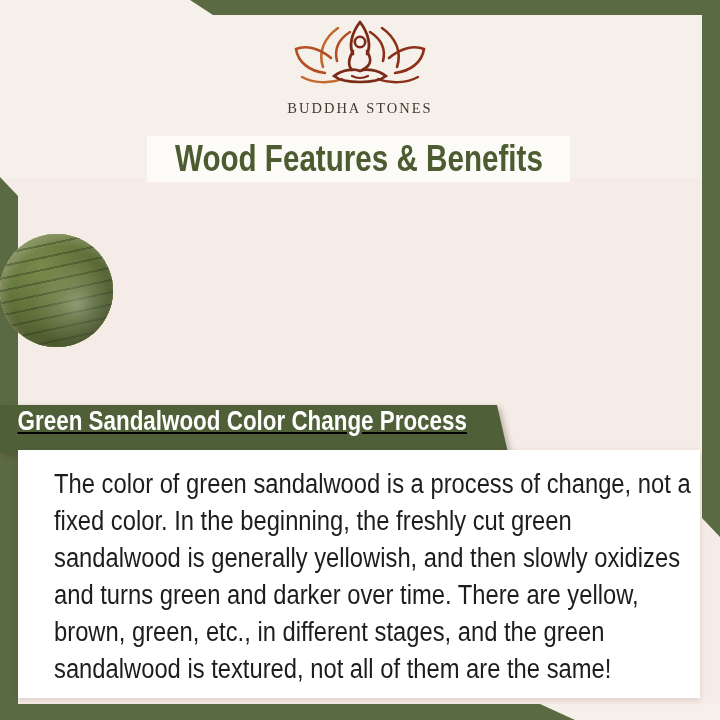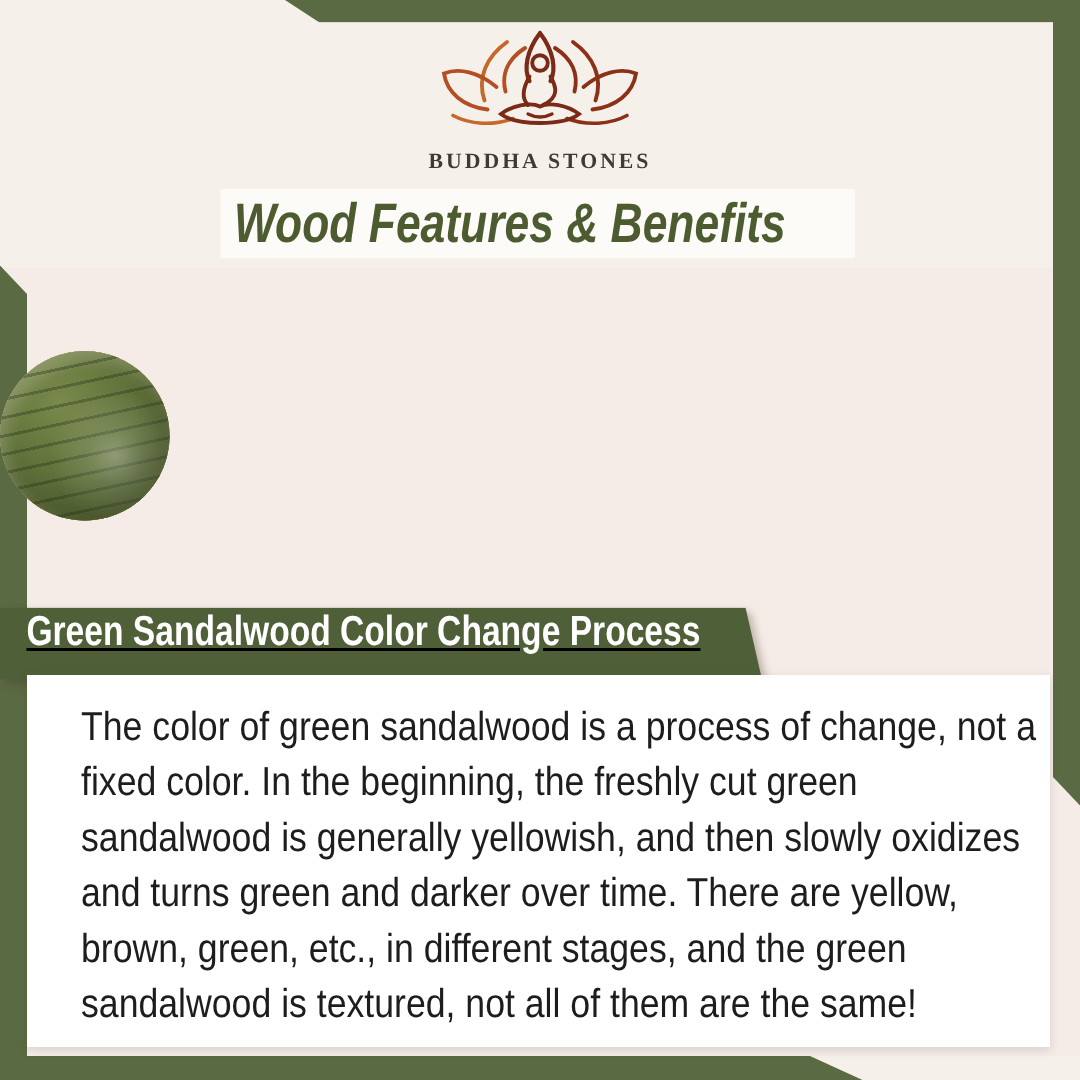--- a/index.html
+++ b/index.html
@@ -17,25 +17,25 @@
             clip-path:polygon(0 0,100% 0,100% 100%,0 calc(100% - 19px));}
   .band-left{left:0;top:177px;width:18px;height:543px;
             clip-path:polygon(0 0,100% 19px,100% 100%,0 100%);}
   .band-bottom{left:0;top:704px;width:575px;height:16px;
             clip-path:polygon(0 0,540px 0,100% 100%,0 100%);}
 
   
   .logo{position:absolute;left:275px;top:18px;width:170px;height:80px;}
   .brand{position:absolute;left:0;top:100px;width:720px;text-align:center;
          font-family:"Liberation Serif","DejaVu Serif",serif;font-size:14.5px;
-         letter-spacing:2px;color:var(--brand-text,#413a32);font-weight:700;}
+         letter-spacing:2px;color:var(--brand-text,#413a32);font-weight:400;}
 
   
-  .heading-box{position:absolute;left:147px;top:126px;width:423px;height:46px;
-         background:var(--heading-bg,#fcfbf7);display:flex;align-items:center;justify-content:flex-end;font-style:italic;}
+  .heading-box{position:absolute;left:147px;top:136px;width:423px;height:46px;
+         background:var(--heading-bg,#fcfbf7);display:flex;align-items:center;justify-content:center;}
   .heading-box .t{font-size:37px;font-weight:700;color:var(--heading,#4c5c30);
          white-space:nowrap;transform:scaleX(.8);transform-origin:50% 50%;}
 
   
   .bead{position:absolute;top:234px;width:113px;height:113px;border-radius:50%;
         box-shadow:inset -5px -9px 16px rgba(70,55,25,.16), inset 4px 6px 10px rgba(255,250,230,.25);}
   .bead:nth-of-type(1){left:48px;}  .bead:nth-of-type(2){left:174px;}
   .bead:nth-of-type(3){left:300px;} .bead:nth-of-type(4){left:427px;}
   .bead:nth-of-type(5){left:553px;}
   .bead .grain{position:absolute;inset:0;border-radius:50%;opacity:.9;}

